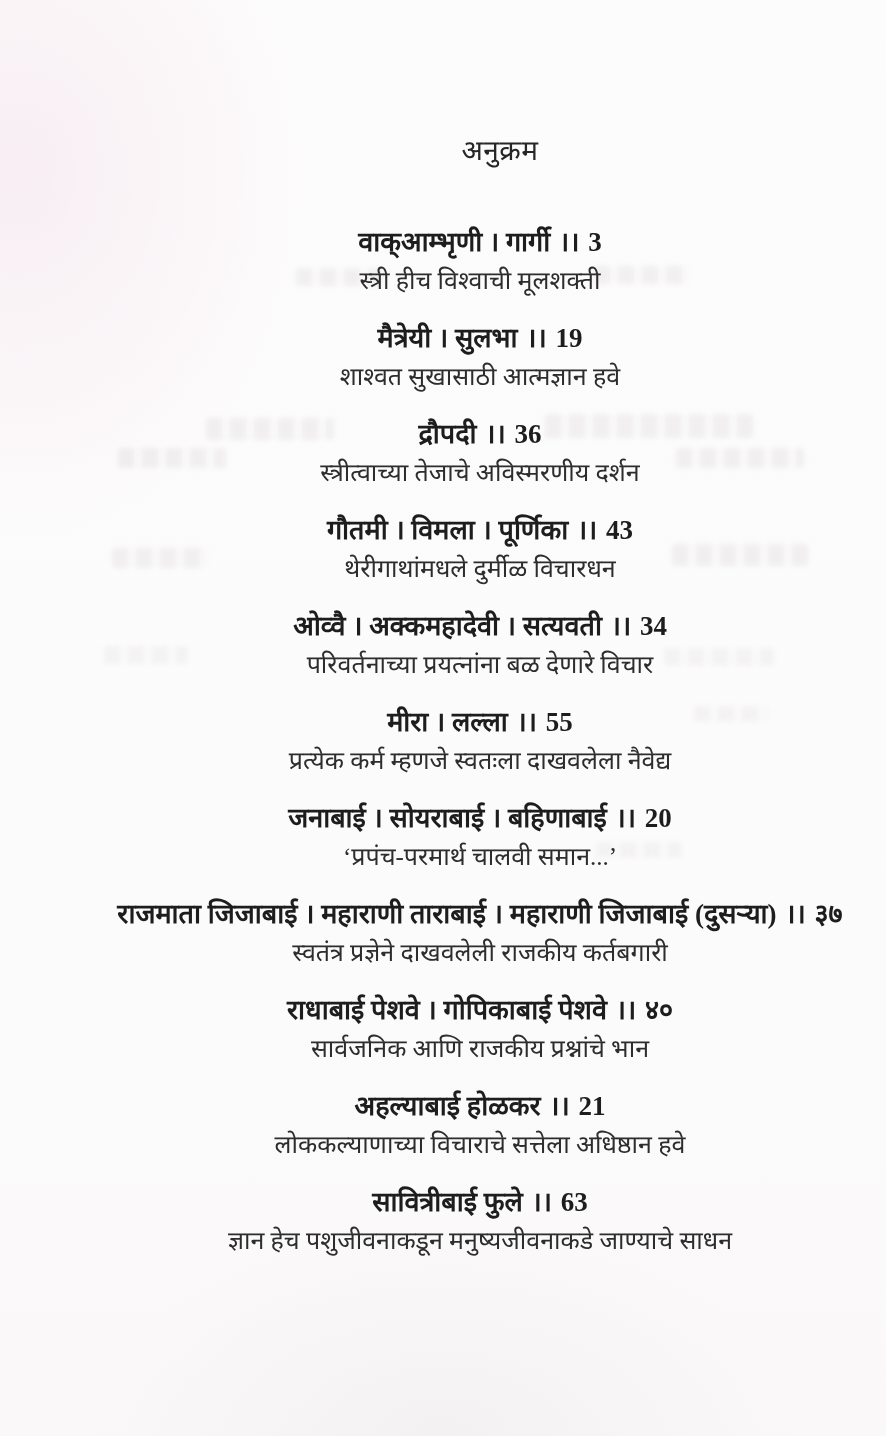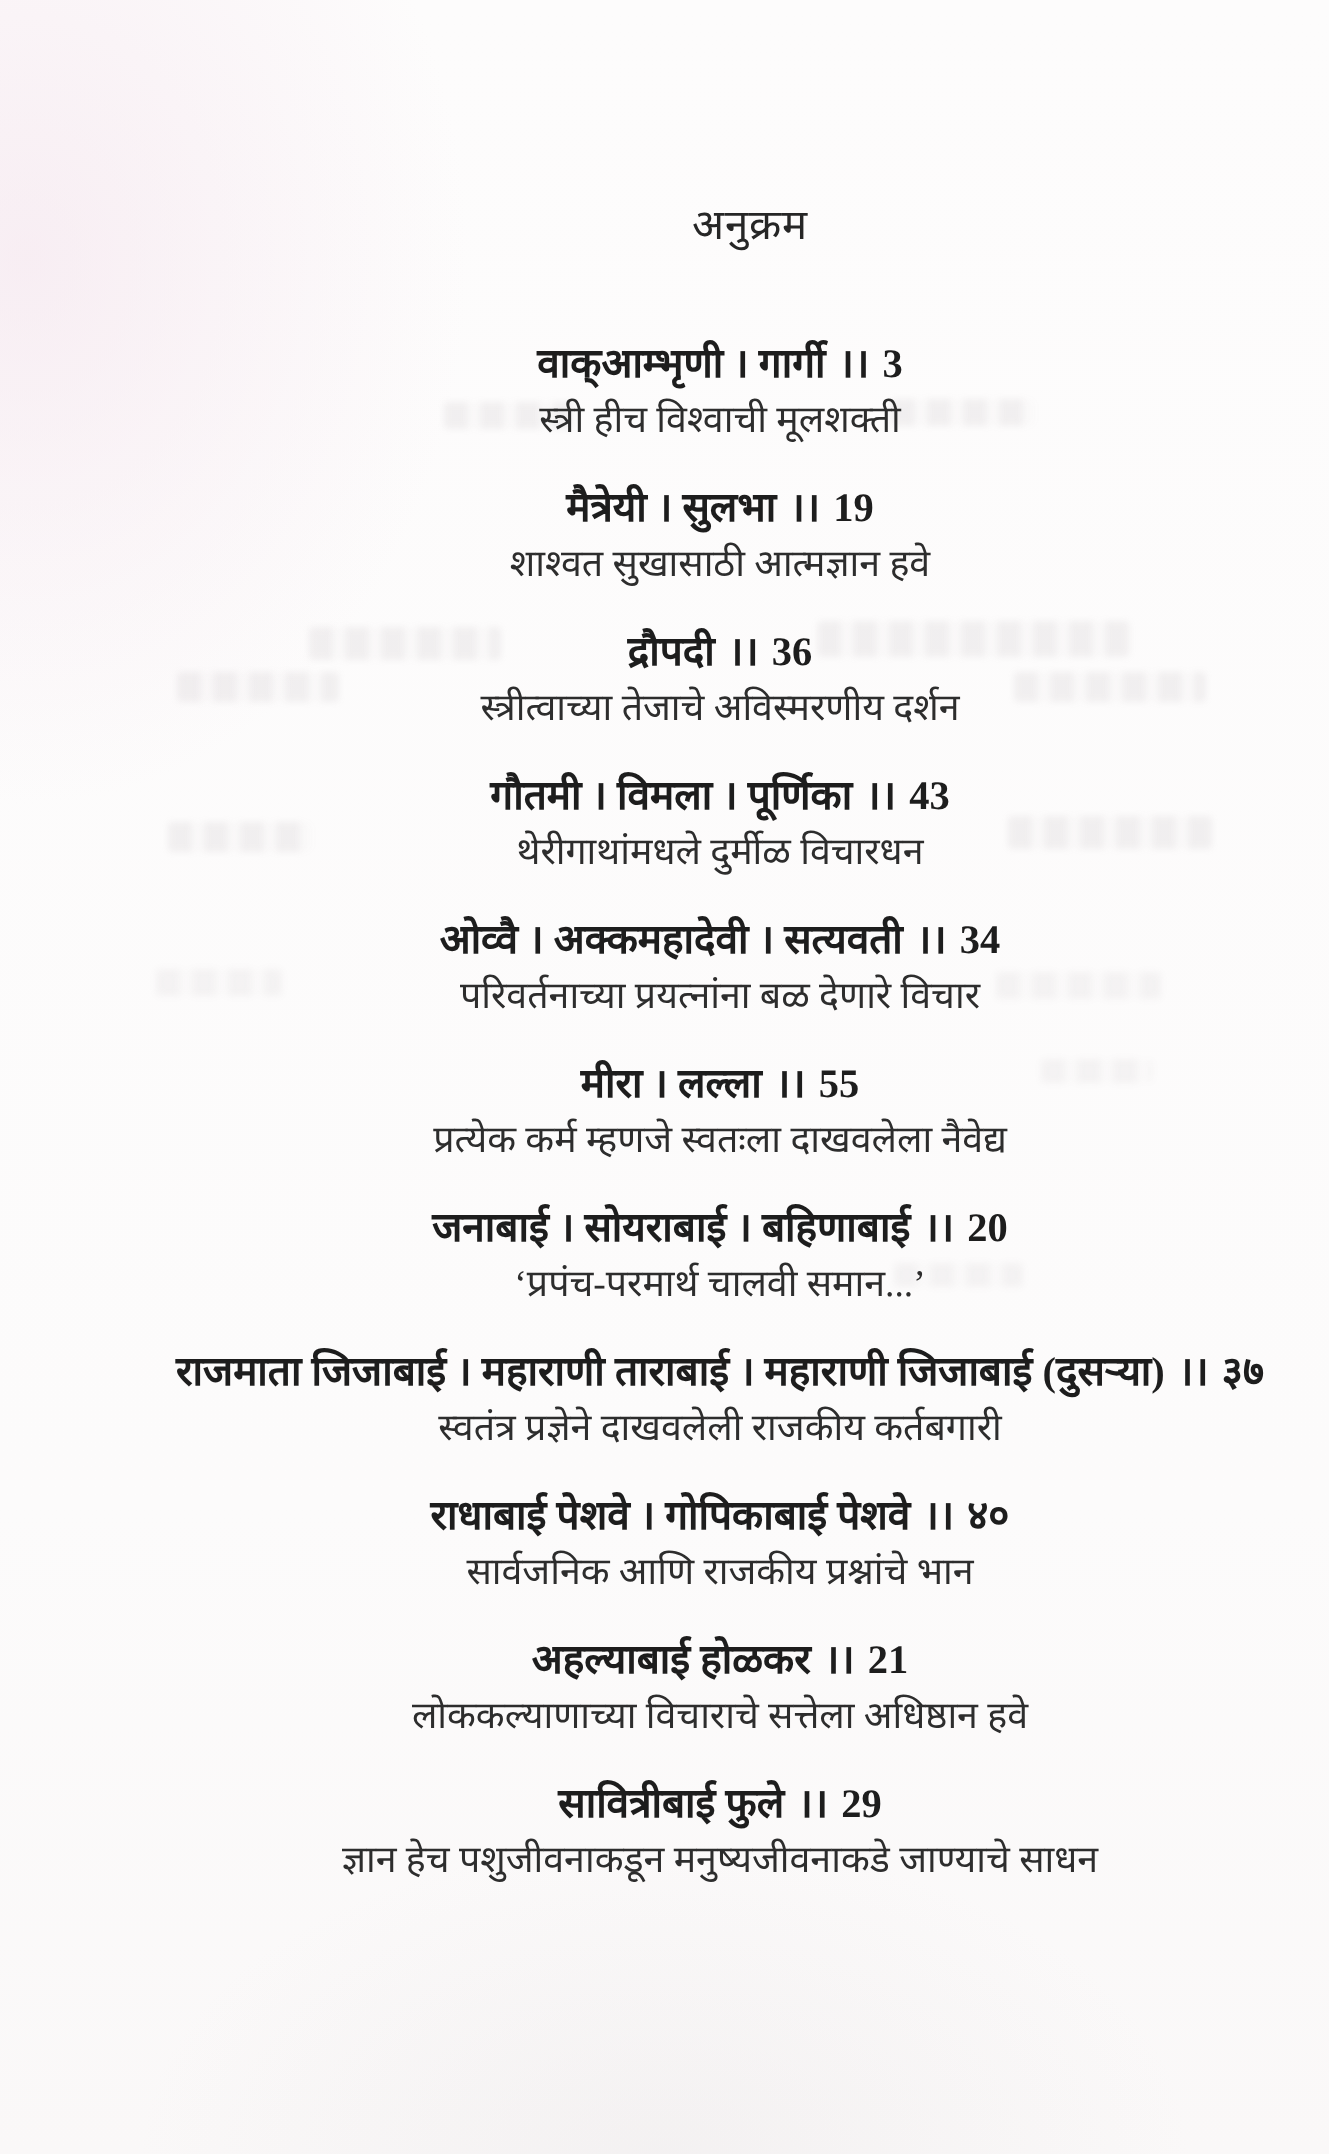--- a/index.html
+++ b/index.html
@@ -195,18 +195,18 @@
       <span class="sep">।।</span>
       <span>21</span>
     </div>
     <div class="entry-subtitle">लोककल्याणाच्या विचाराचे सत्तेला अधिष्ठान हवे</div>
   </div>
 
   <div class="entry">
     <div class="entry-heading">
       <span>सावित्रीबाई फुले</span>
       <span class="sep">।।</span>
-      <span>29</span>
+      <span>63</span>
     </div>
     <div class="entry-subtitle">ज्ञान हेच पशुजीवनाकडून मनुष्यजीवनाकडे जाण्याचे साधन</div>
   </div>
 </div>
 </div>
 
 </body></html>

